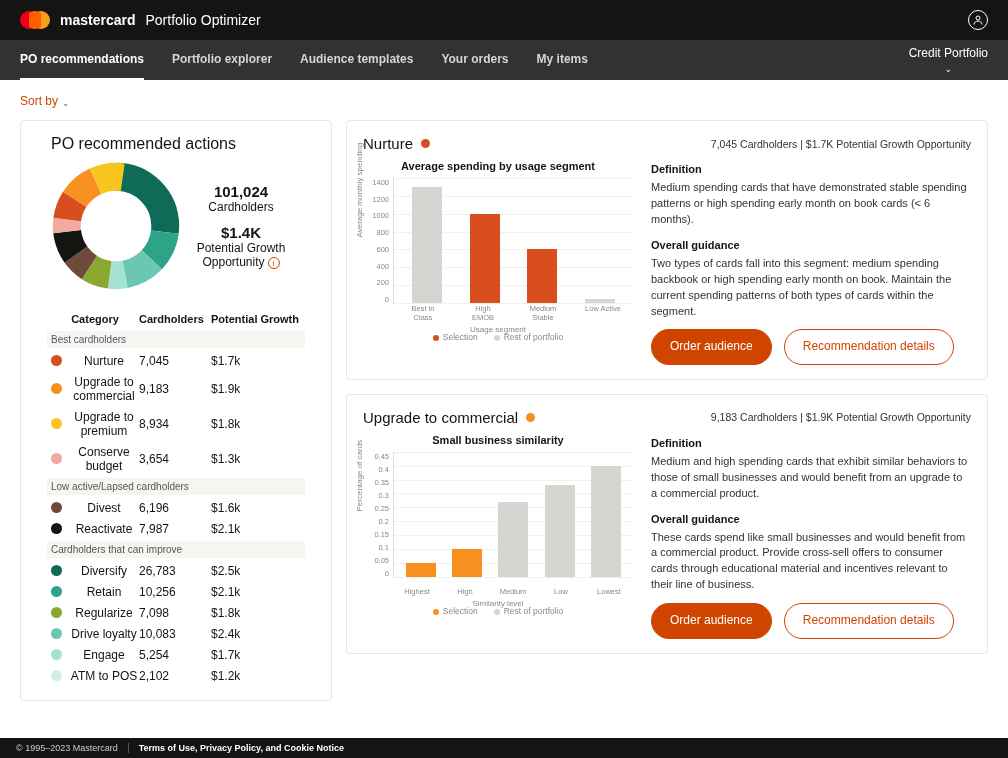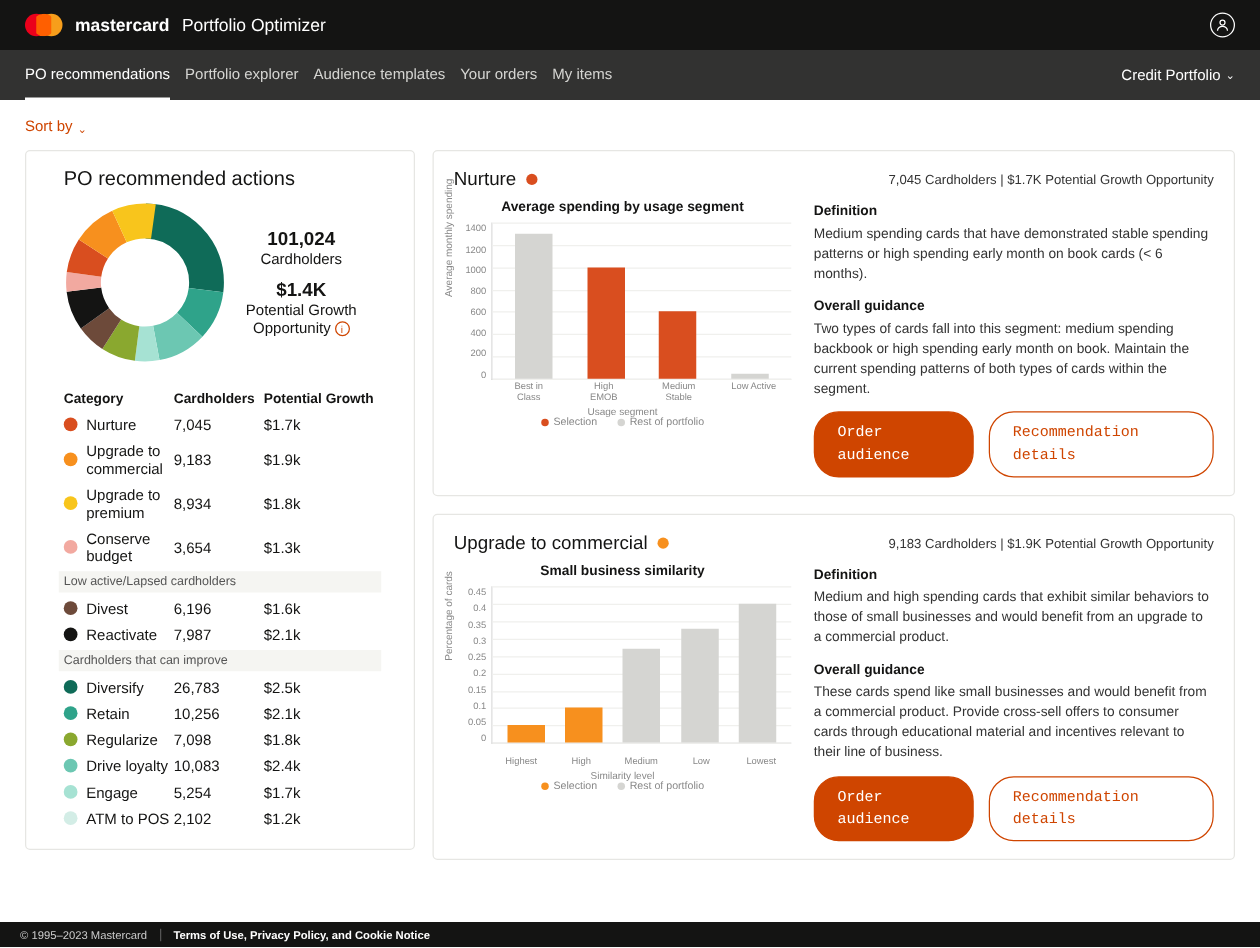--- a/index.html
+++ b/index.html
@@ -9,43 +9,43 @@
 .logo{width:30px;height:18px;position:relative;}
 .logo-c{position:absolute;width:18px;height:18px;border-radius:50%;}
 .lc1{background:#eb001b;left:0;}
 .lc2{background:#f79e1b;right:0;}
 .logo-mid{position:absolute;left:6px;width:18px;height:18px;background:#ff5f00;border-radius:50%;clip-path:inset(0 3px);}
 .brand-name{font-weight:600;font-size:14px;}
 .brand-sub{font-weight:300;font-size:14px;}
 .avatar{width:20px;height:20px;border:1.5px solid #fff;border-radius:50%;display:flex;align-items:center;justify-content:center;}
 .avatar svg{width:12px;height:12px;}
 .subnav{height:40px;background:#323231;color:#d5d5d2;display:flex;align-items:center;padding:0 20px;font-size:12px;gap:28px;justify-content:space-between;}
-.subnav-left{display:flex;gap:12px;}
+.subnav-left{display:flex;gap:28px;font-weight:bold;}
 .subnav-item{cursor:pointer;padding:12px 0;}
 .subnav-item.active{color:#fff;border-bottom:2px solid #fff;}
-.subnav-right{display:flex;align-items:center;gap:4px;color:#fff;}
+.subnav-right{display:flex;align-items:center;gap:4px;color:#fff;flex-direction:column;}
 .down-arrow{font-size:9px;}
 .main{padding:14px 20px 0;background:#fff;height:658px;overflow:hidden;}
 .pagehead{display:flex;align-items:baseline;justify-content:space-between;margin-bottom:12px;}
 .titles{display:flex;align-items:baseline;gap:12px;}
 .bigtitle{font-size:22px;font-weight:400;}
 .subtle{font-size:10.5px;color:#777;font-weight:400;}
 .sortby{font-size:12px;color:#cf4500;font-weight:500;display:flex;align-items:flex-end;gap:4px;}
 .columns{display:flex;gap:14px;align-items:flex-start;}
 .leftcard{width:312px;border:1px solid #e6e6e3;border-radius:4px;padding:14px 30px;}
 .card-title{font-size:16px;font-weight:500;margin-bottom:8px;}
 .donut-row{display:flex;gap:0;align-items:center;margin-bottom:18px;}
 .donut{width:130px;height:130px;position:relative;}
 .donut-svg{width:130px;height:130px;}
 .donut-center{position:absolute;inset:34px;background:#fff;border-radius:50%;}
 .totals{text-align:center;flex:1;font-size:12px;}
 .big{font-size:15px;font-weight:600;}
 .info-icon{display:inline-flex;width:12px;height:12px;border:1px solid #cf4500;border-radius:50%;color:#cf4500;align-items:center;justify-content:center;font-size:8px;margin-left:3px;}
 .table-head{display:flex;font-size:11px;font-weight:600;padding:4px 0;}
-.col-cat{flex:1;}
+.col-cat{flex:1;text-align:center;}
 .col-ch{width:72px;text-align:left;}
 .col-pg{width:90px;text-align:left;}
 .group-head{font-size:10px;color:#555;background:#f5f5f2;padding:3px 4px;margin:2px -4px;}
 .trow{display:flex;align-items:center;font-size:12px;padding:3.5px 0;}
 .dot{width:11px;height:11px;border-radius:50%;margin-right:7px;flex-shrink:0;}
 .rightcol{flex:1;display:flex;flex-direction:column;gap:14px;}
 .detailcard{border:1px solid #e6e6e3;border-radius:4px;padding:14px 16px;}
 .dc-head{display:flex;justify-content:space-between;align-items:center;margin-bottom:8px;}
 .dc-title{font-size:15px;font-weight:500;display:flex;align-items:center;gap:8px;}
 .dc-stats{font-size:10.5px;color:#333;}
@@ -59,21 +59,21 @@
 .gridline{position:absolute;left:0;right:0;border-top:1px solid #f0f0ed;}
 .bars{position:absolute;inset:0;display:flex;align-items:flex-end;justify-content:space-around;padding:0 4px;}
 .bar{width:30px;}
 .xlabels{position:absolute;left:30px;right:0;bottom:6px;display:flex;justify-content:space-around;font-size:7.5px;color:#888;text-align:center;}
 .xaxis-label{position:absolute;bottom:-6px;left:50%;transform:translateX(-50%);font-size:8px;color:#888;}
 .legend{display:flex;gap:16px;justify-content:center;font-size:8.5px;color:#888;margin-top:4px;}
 .leg-dot{width:6px;height:6px;border-radius:50%;display:inline-block;margin-right:4px;vertical-align:middle;}
 .text-col{flex:1;font-size:11px;line-height:1.45;}
 .text-h{font-weight:600;margin-bottom:2px;margin-top:2px;}
 .text-p{color:#333;margin-bottom:10px;}
-.btns{display:flex;gap:12px;margin-top:8px;font-family:Liberation Mono, monospace;}
+.btns{display:flex;gap:12px;margin-top:8px;}
 .btn{padding:8px 18px;border-radius:20px;font-size:12px;cursor:pointer;border:1.5px solid #cf4500;}
 .btn-prim{background:#cf4500;color:#fff;}
 .btn-sec{background:#fff;color:#cf4500;}
 .footer{position:fixed;bottom:0;left:0;right:0;height:20px;background:#141413;color:#ccc;font-size:9px;display:flex;align-items:center;padding:0 16px;gap:10px;}
 .footer .divider{border-left:1px solid #555;height:10px;}
 .footer .bold{color:#fff;font-weight:600;}
 </style>
 </head>
 <body>
 
@@ -144,20 +144,21 @@
           <div class="big" style="margin-top:10px">$1.4K</div>
           <div><span>Potential Growth Opportunity</span><span class="info-icon">i</span></div>
         </div>
       </div>
       <div class="table-head">
         <div class="col-cat">Category</div>
         <div class="col-ch">Cardholders</div>
         <div class="col-pg">Potential Growth</div>
       </div>
       <div id="action-table">
+          <div class="group-head">Best cardholders</div>
           <div class="trow">
             <span class="dot" style="background:#d94e1f"></span>
       <span class="col-cat">Nurture</span>
       <span class="col-ch">7,045</span>
       <span class="col-pg">$1.7k</span>
           </div>
           <div class="trow">
             <span class="dot" style="background:#f7901e"></span>
       <span class="col-cat">Upgrade to commercial</span>
       <span class="col-ch">9,183</span>

